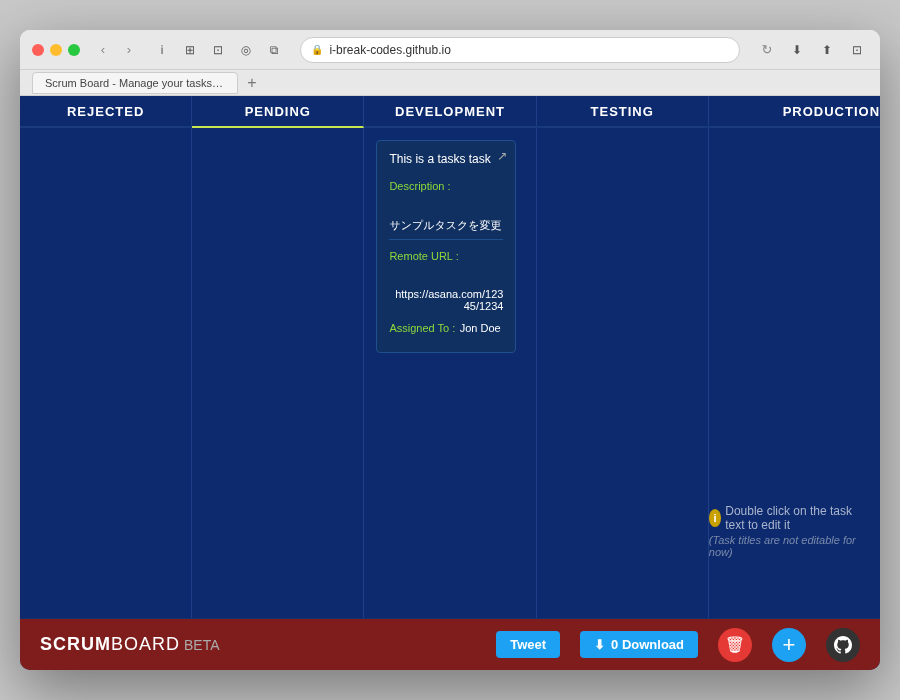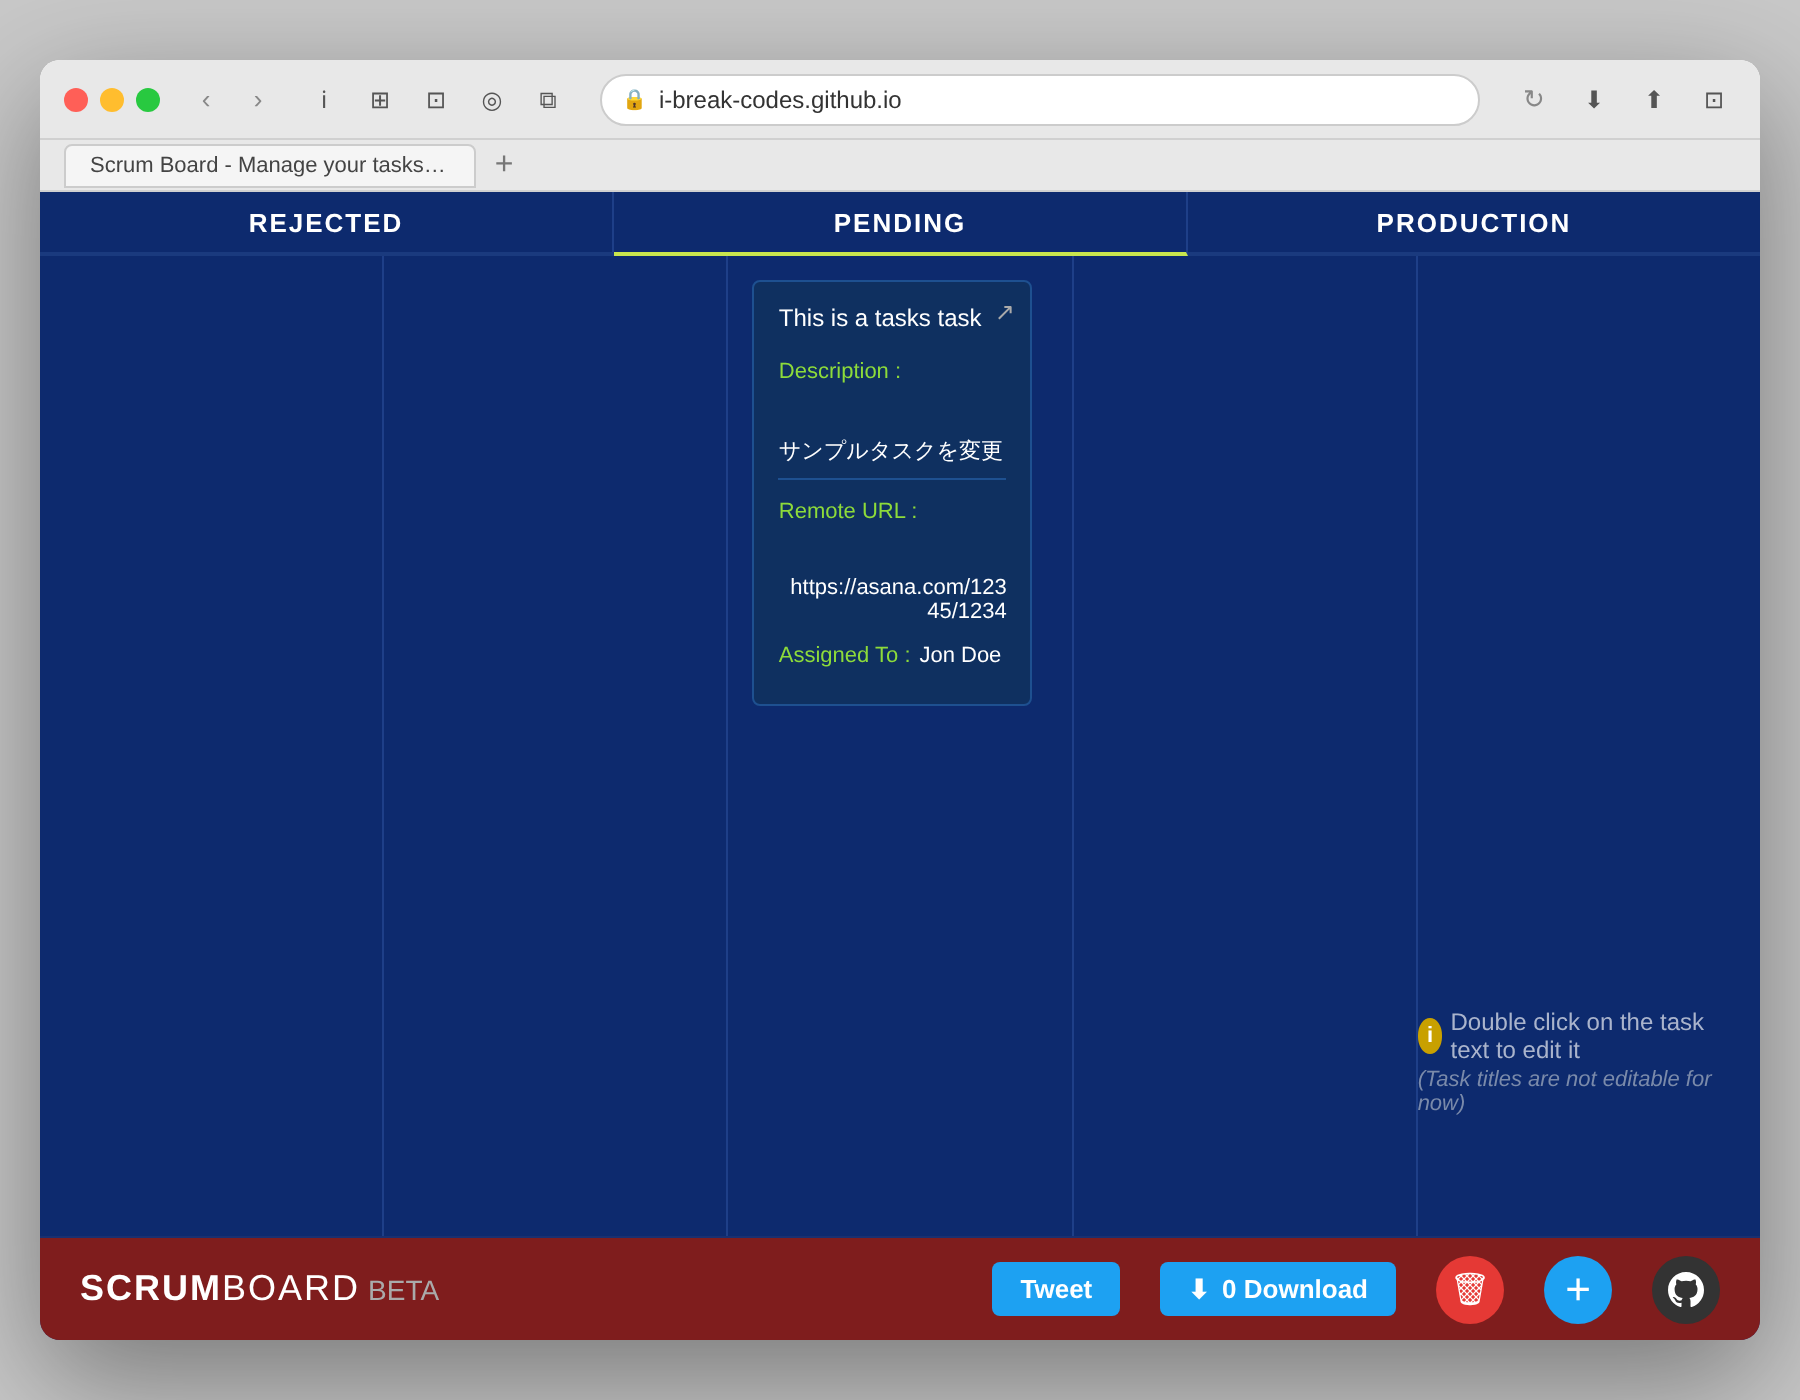--- a/index.html
+++ b/index.html
@@ -204,20 +204,21 @@
       font-size: 13px;
       font-weight: 700;
       letter-spacing: 1px;
       color: #fff;
       border-right: 1px solid #1e3f88;
       cursor: pointer;
     }
 
     .col-header:last-child {
       border-right: none;
+      justify-content: flex-end;
     }
 
     .col-header.pending {
       border-bottom: 2px solid #c8e64e;
       margin-bottom: -2px;
     }
 
     
     .board-content {
       flex: 1;
@@ -484,20 +485,26 @@
   </div>
 
   <div class="app-container">
 
     <div class="columns-header">
       <div class="col-header">
         <span>REJECTED</span>
       </div>
       <div class="col-header pending">
         <span>PENDING</span>
+      </div>
+      <div class="col-header">
+        <span>DEVELOPMENT</span>
+      </div>
+      <div class="col-header">
+        <span>TESTING</span>
       </div>
       <div class="col-header">
         <span>PRODUCTION</span>
       </div>
     </div>
 
     <div class="board-content">
       <div class="board-column"></div>
       <div class="board-column"></div>
       <div class="board-column">

